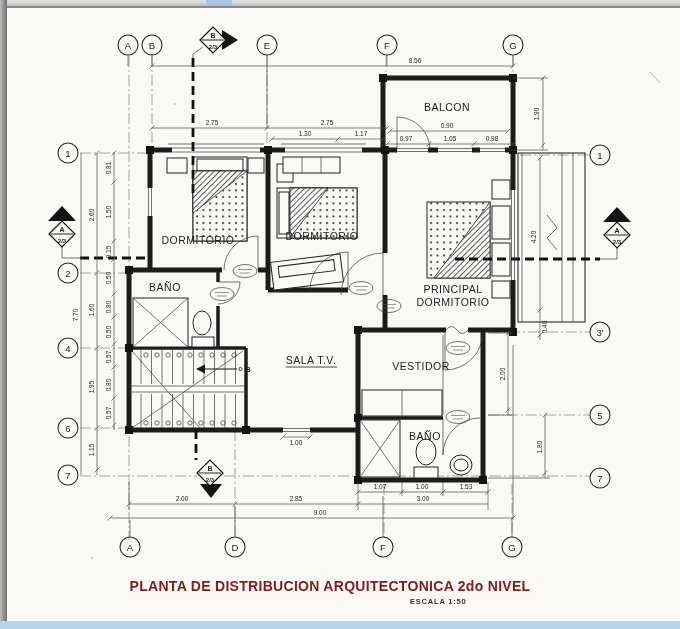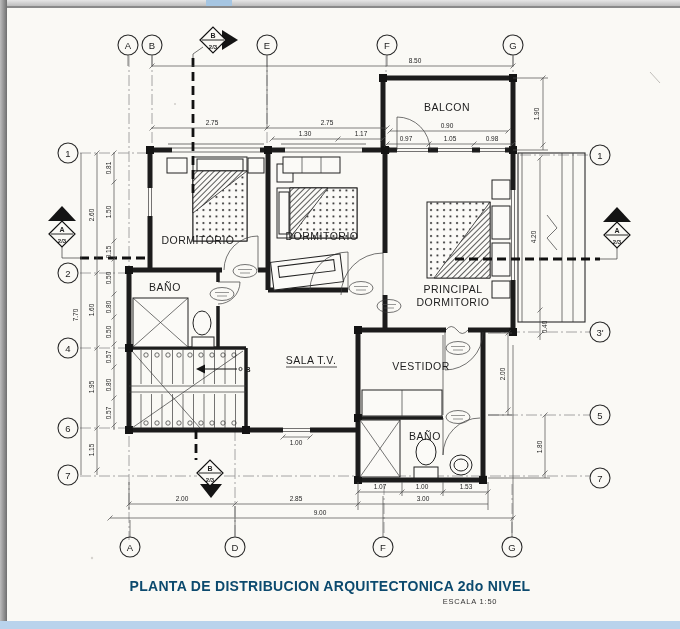--- a/index.html
+++ b/index.html
@@ -21,22 +21,22 @@
   .blk{fill:#141414;stroke:none;}
   .fix{stroke:#222;stroke-width:1;fill:#fbfaf7;}
   .pad{fill:#141414;}
   text{fill:#1d1d1d;}
   .dt{font-size:6.5px;}
   .room{font-size:10.5px;letter-spacing:.5px;}
   .bub{font-size:9.5px;}
   .mk{font-size:7px;font-weight:bold;}
   .mk2{font-size:6px;font-weight:bold;}
   .anch{text-anchor:middle;}
-  #title{position:absolute;left:0;top:578px;width:660px;text-align:center;font-size:14px;font-weight:600;letter-spacing:.3px;color:#0c4a6e;z-index:3;}
-  #scale{position:absolute;left:410px;top:597px;width:120px;text-align:center;font-size:7.5px;font-weight:400;letter-spacing:.8px;color:#333;z-index:3;}
+  #title{position:absolute;left:0;top:578px;width:660px;text-align:center;font-size:14px;font-weight:600;letter-spacing:.3px;color:#7f1d1d;z-index:3;}
+  #scale{position:absolute;left:410px;top:597px;width:120px;text-align:left;font-size:7.5px;font-weight:700;letter-spacing:.8px;color:#333;z-index:3;}
 </style>
 </head>
 <body>
 
 <div id="paper"></div>
 <div id="topbar"></div>
 <div id="toptab"></div>
 <div id="leftbar"></div>
 <div id="bottombar"></div>
 

